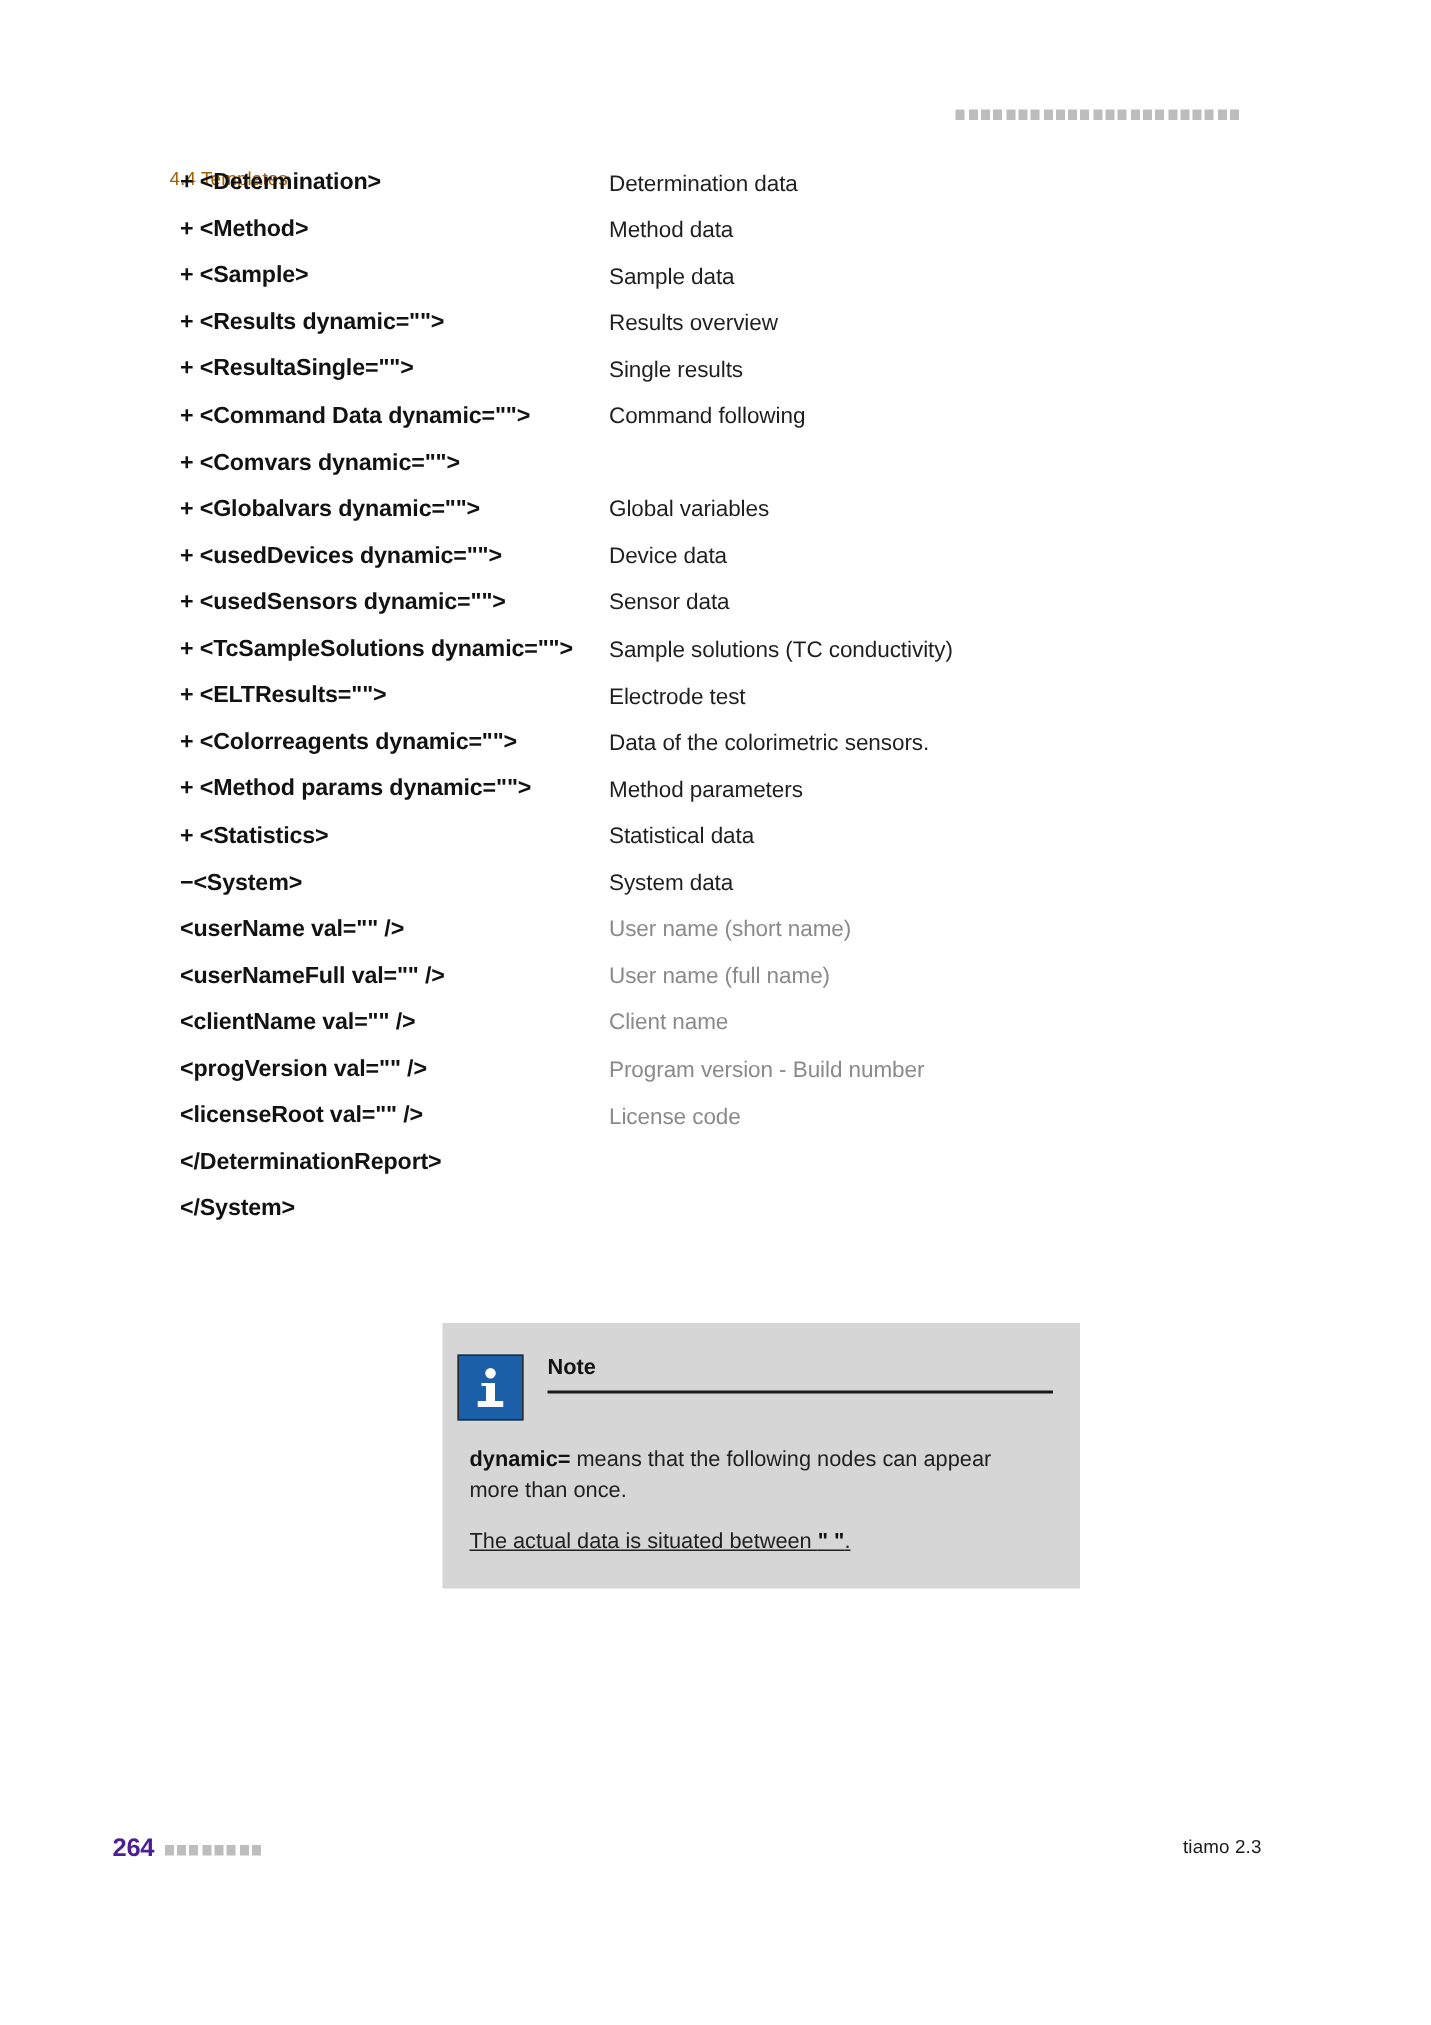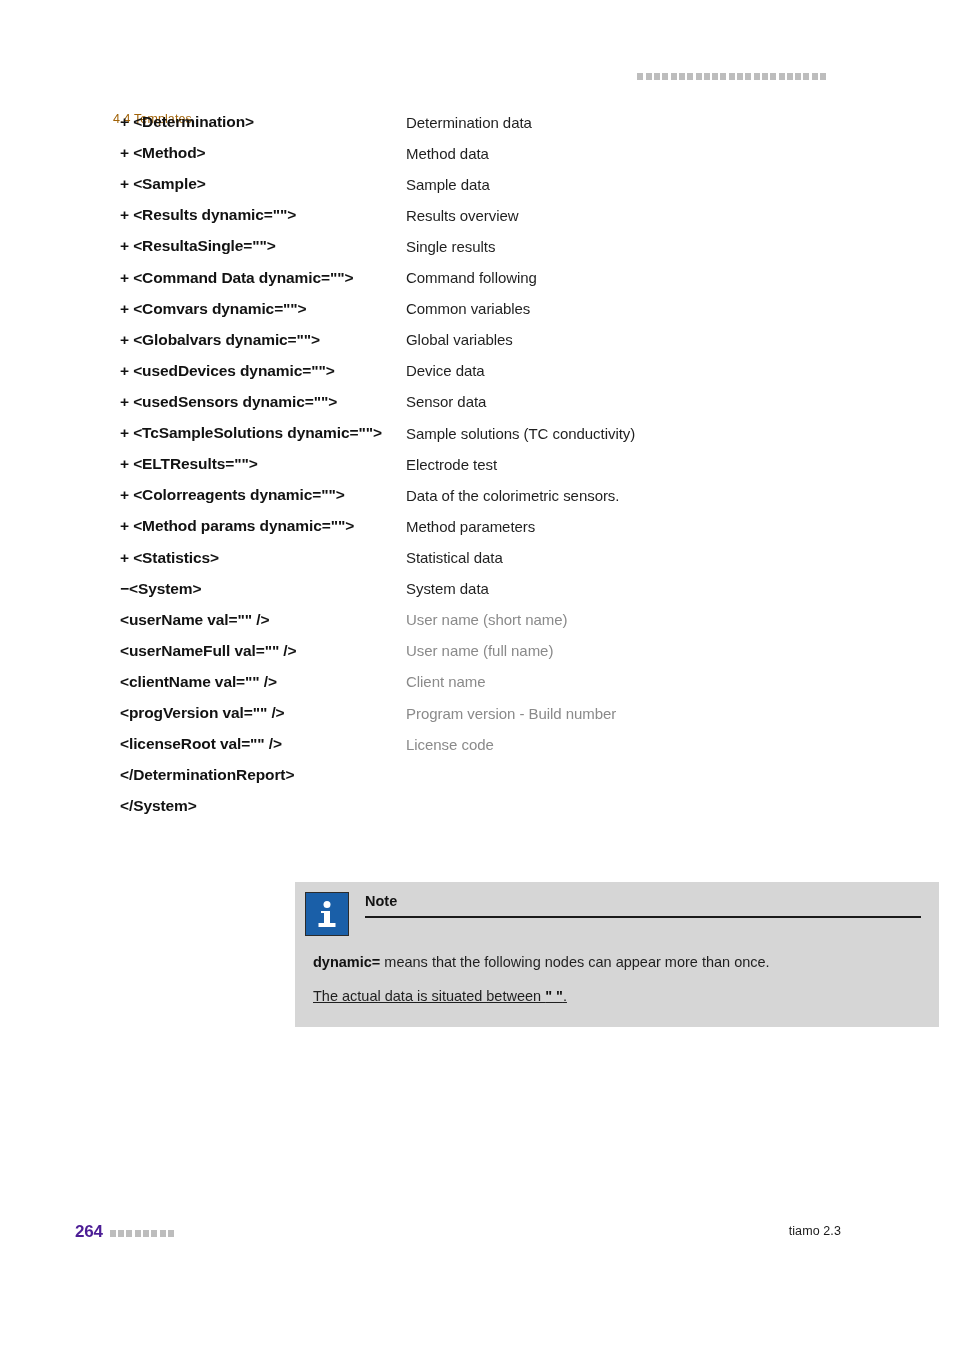--- a/index.html
+++ b/index.html
@@ -78,24 +78,24 @@
   }
   .row.sub .desc {
     color: #8a8a8a;
   }
 
   
   .note-box {
     position: absolute;
     left: 295px;
     top: 882px;
-    width: 644px;
+    width: 425px;
     background: #d6d6d6;
     box-sizing: border-box;
-    padding: 8px 18px 20px 10px;
+    padding: 19px 18px 20px 10px;
   }
   .note-head {
     display: flex;
     align-items: flex-start;
   }
   .note-icon {
     width: 44px;
     height: 44px;
     flex: 0 0 44px;
     background: #1a5fa8;
@@ -272,21 +272,20 @@
     <div class="row">
       <div class="tag">+ &lt;ResultaSingle=""&gt;</div>
       <div class="desc">Single results</div>
     </div>
     <div class="row">
       <div class="tag">+ &lt;Command Data dynamic=""&gt;</div>
       <div class="desc">Command following</div>
     </div>
     <div class="row">
       <div class="tag">+ &lt;Comvars dynamic=""&gt;</div>
-      <div class="desc">Common variables</div>
     </div>
     <div class="row">
       <div class="tag">+ &lt;Globalvars dynamic=""&gt;</div>
       <div class="desc">Global variables</div>
     </div>
     <div class="row">
       <div class="tag">+ &lt;usedDevices dynamic=""&gt;</div>
       <div class="desc">Device data</div>
     </div>
     <div class="row">

